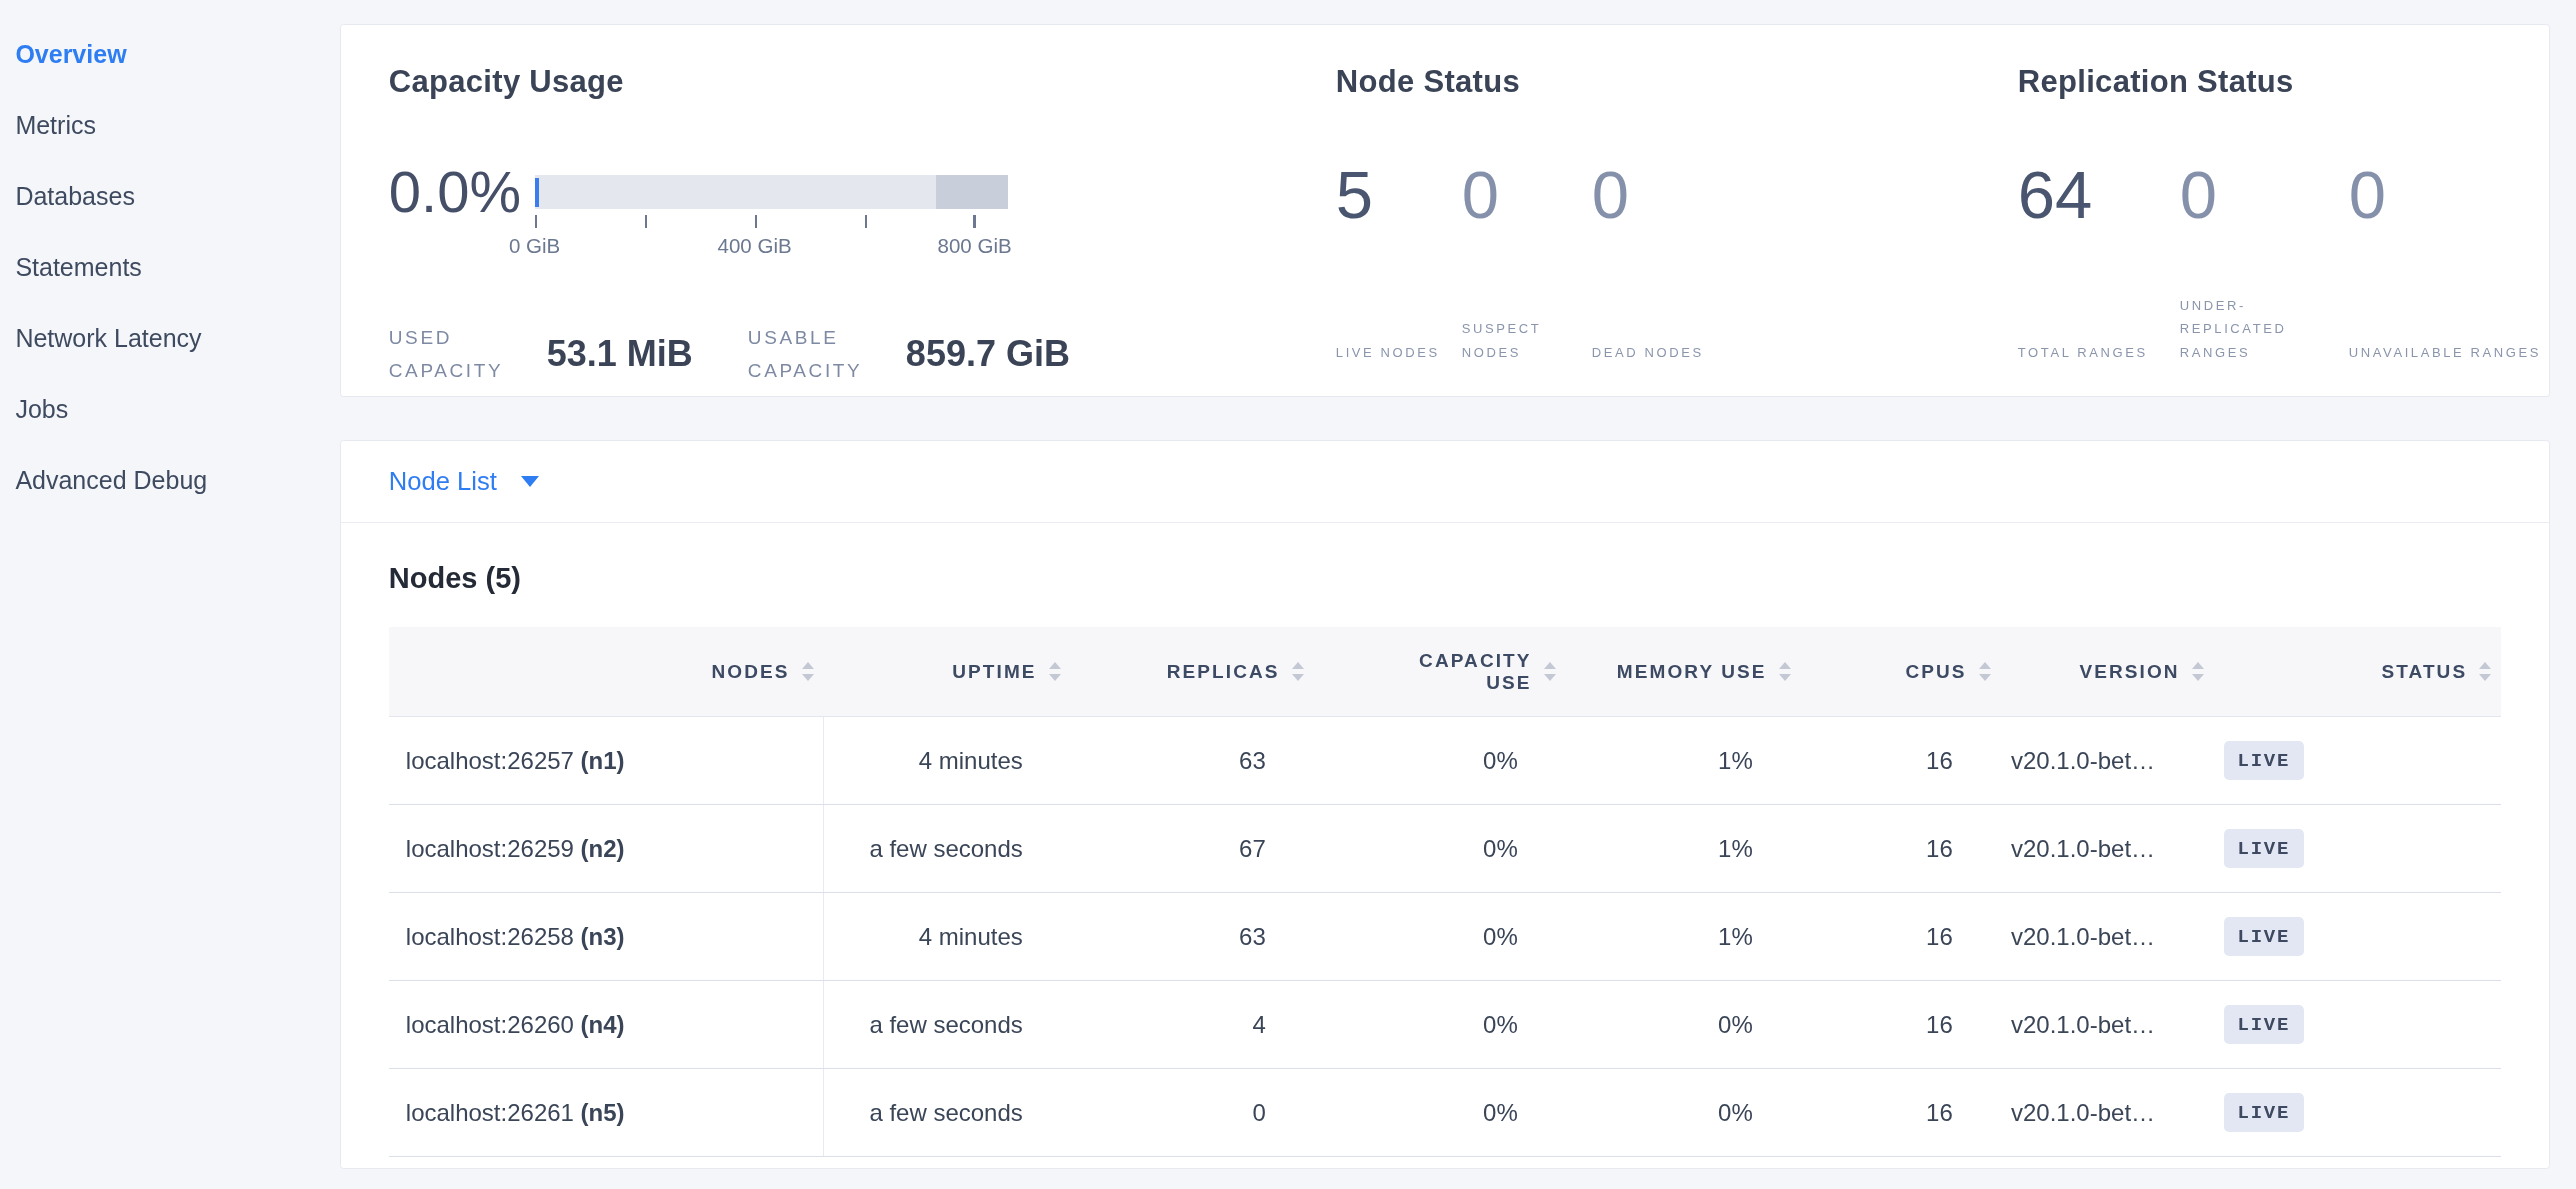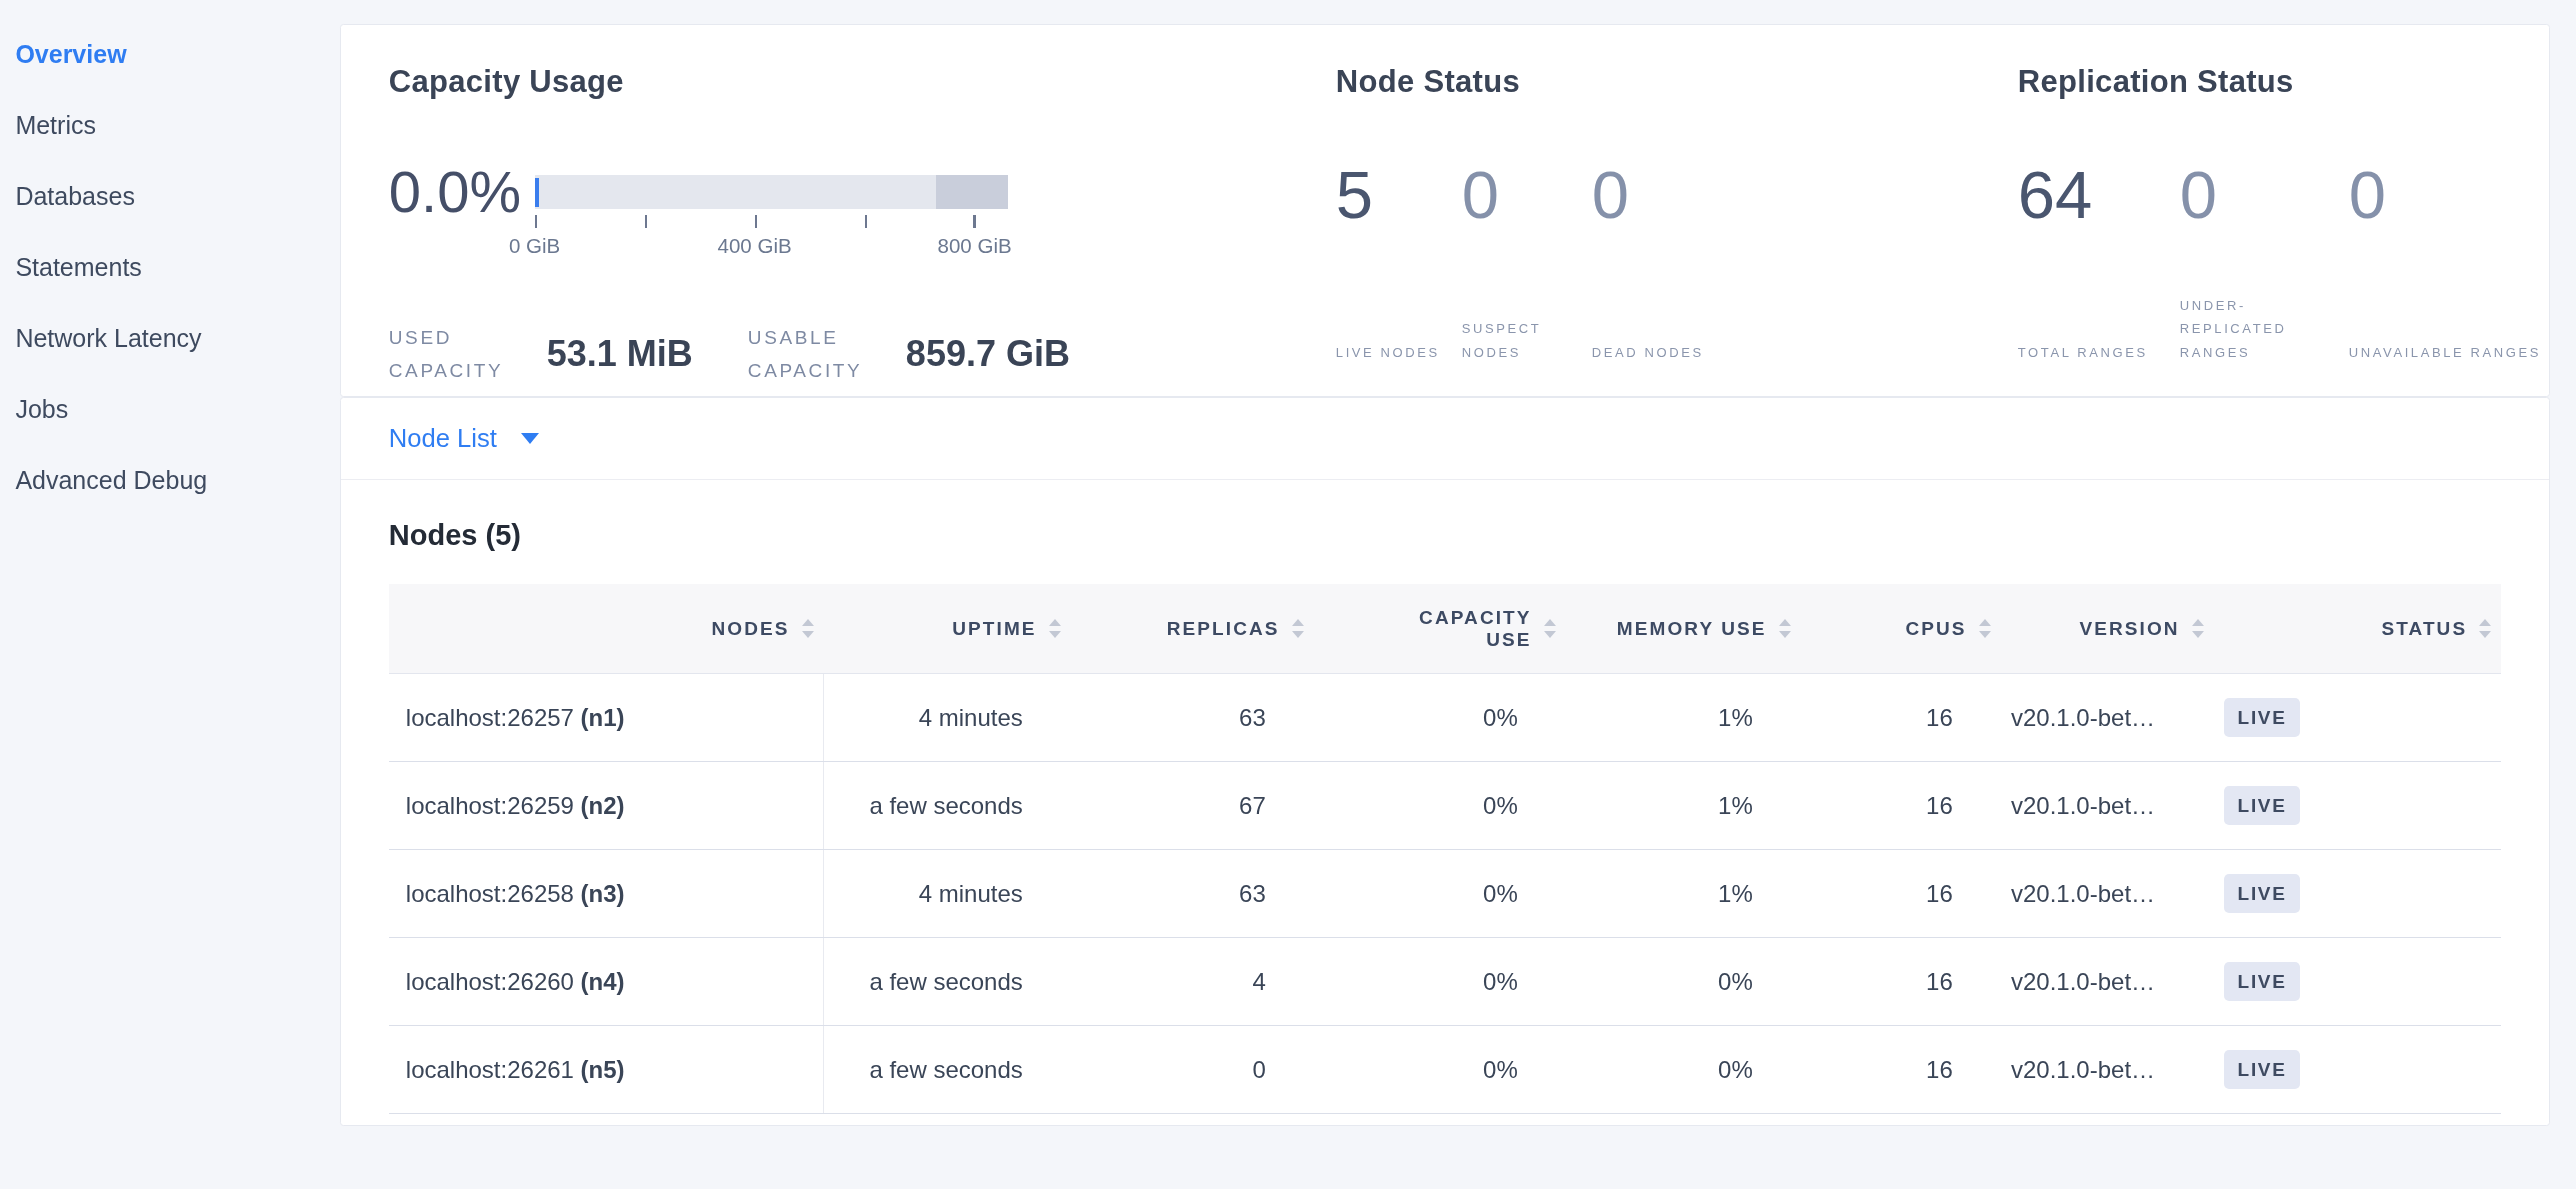--- a/index.html
+++ b/index.html
@@ -48,21 +48,21 @@
   .stat-value{font-size:67px;font-weight:500;line-height:1;color:#4a566f;}
   .stat.muted .stat-value{color:#8591aa;}
   .stat-label{margin-top:auto;font-size:13px;letter-spacing:2.6px;color:#8a95ac;line-height:1.8;}
   .ns-section .stat:nth-child(1){width:126px;}
   .ns-section .stat:nth-child(2){width:130px;}
   .ns-section .stat:nth-child(3){width:128px;}
   .rs-section .stat:nth-child(1){width:162px;}
   .rs-section .stat:nth-child(2){width:169px;}
   .rs-section .stat:nth-child(3){width:200px;}
   
-  .nodes-card{height:729px;overflow:hidden;}
+  .nodes-card{margin-top:43px;height:729px;overflow:hidden;}
   .nodelist-bar{height:81px;display:flex;align-items:center;padding:0 48px;border-bottom:1.7px solid #ecedf2;}
   .nodelist-link{display:flex;align-items:center;color:#2f7df2;font-size:25.6px;font-weight:500;cursor:pointer;}
   .caret-down{width:0;height:0;border-left:9.4px solid transparent;border-right:9.4px solid transparent;border-top:11px solid #2f7df2;margin-left:24px;}
   .nodes-body{padding:0 48px;}
   .nodes-heading{margin:39px 0 32px;font-size:29px;font-weight:700;color:#242b36;}
   table{width:100%;border-collapse:collapse;table-layout:fixed;}
   col.c-nodes{width:435px;} col.c-uptime{width:247px;} col.c-replicas{width:243px;}
   col.c-capuse{width:252px;} col.c-memuse{width:235px;} col.c-cpus{width:200px;}
   col.c-version{width:213px;}
   thead th{background:#f7f7f9;height:89px;padding:0 10.2px;border-bottom:1.7px solid #e3e6ee;vertical-align:middle;cursor:pointer;}
@@ -71,21 +71,21 @@
   .th-left .th-inner{justify-content:flex-end;text-align:left;}
   th.first{padding-left:17px;}
   .th-label.wrap{max-width:136px;display:inline-block;}
   .sort-icon{display:flex;flex-direction:column;margin-left:12px;flex:none;}
   .sort-icon .up{width:0;height:0;border-left:6.8px solid transparent;border-right:6.8px solid transparent;border-bottom:7.7px solid #c3c8d4;margin-bottom:4.3px;}
   .sort-icon .down{width:0;height:0;border-left:6.8px solid transparent;border-right:6.8px solid transparent;border-top:7.7px solid #c3c8d4;}
   tbody td{height:87px;padding:0 10.2px;font-size:24px;color:#3a4557;border-bottom:1.7px solid #dbdfe9;vertical-align:middle;}
   td.cell-nodes{border-right:1.7px solid #e8eaf0;padding-left:17px;}
   td.num{text-align:right;padding-right:48px;}
   .node-id{font-weight:700;}
-  .badge{display:inline-block;background:#e3e7f3;color:#3e4a61;font-size:19px;font-weight:700;letter-spacing:1.7px;padding:8.5px 13.6px;border-radius:5.1px;}
+  .badge{display:inline-block;background:#e3e7f3;color:#3e4a61;font-size:19px;font-weight:700;letter-spacing:1.7px;padding:8.5px 13.6px;border-radius:5.1px;font-family:Liberation Mono, monospace;}
 </style>
 </head>
 <body>
 
 <div class="layout">
 
   <nav class="sidebar">
     <div class="nav-item active">Overview</div>
     <div class="nav-item">Metrics</div>
     <div class="nav-item">Databases</div>

